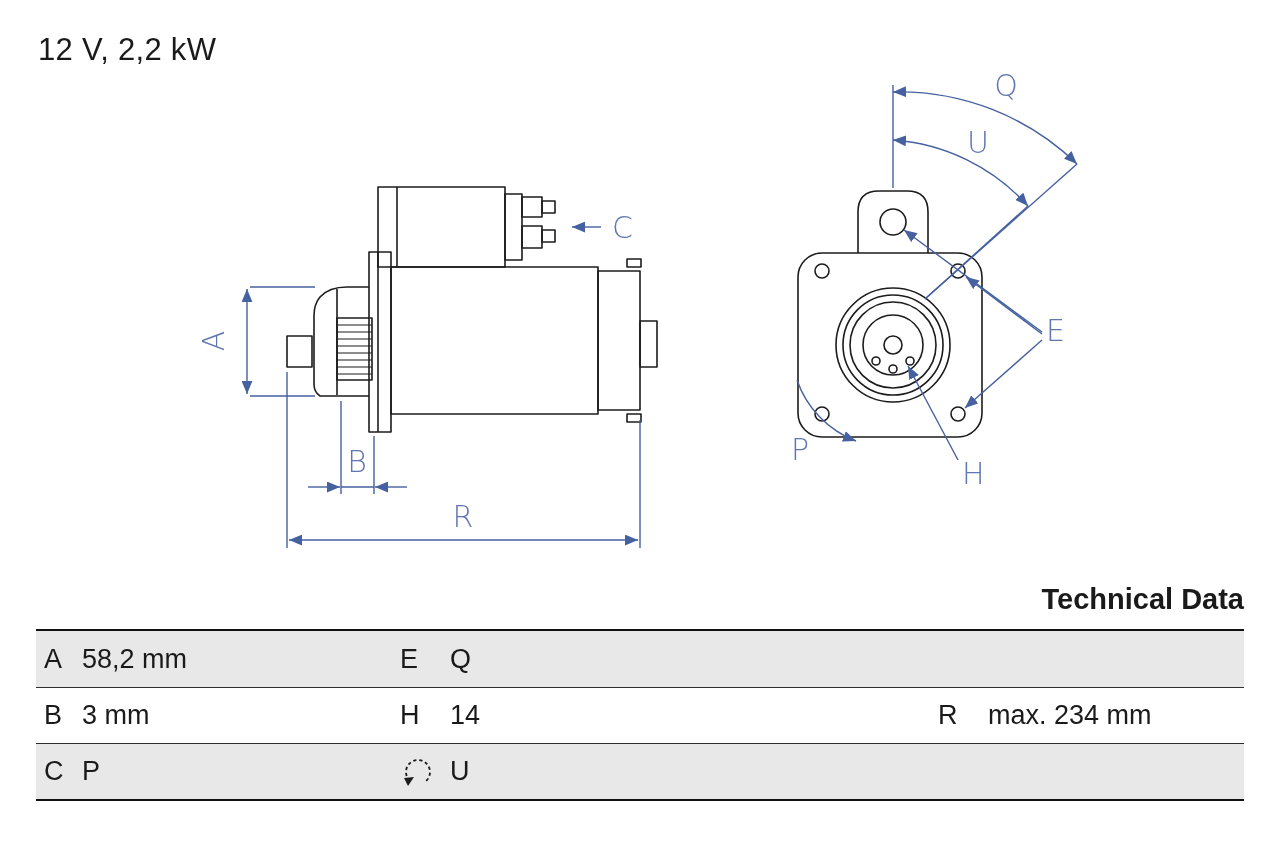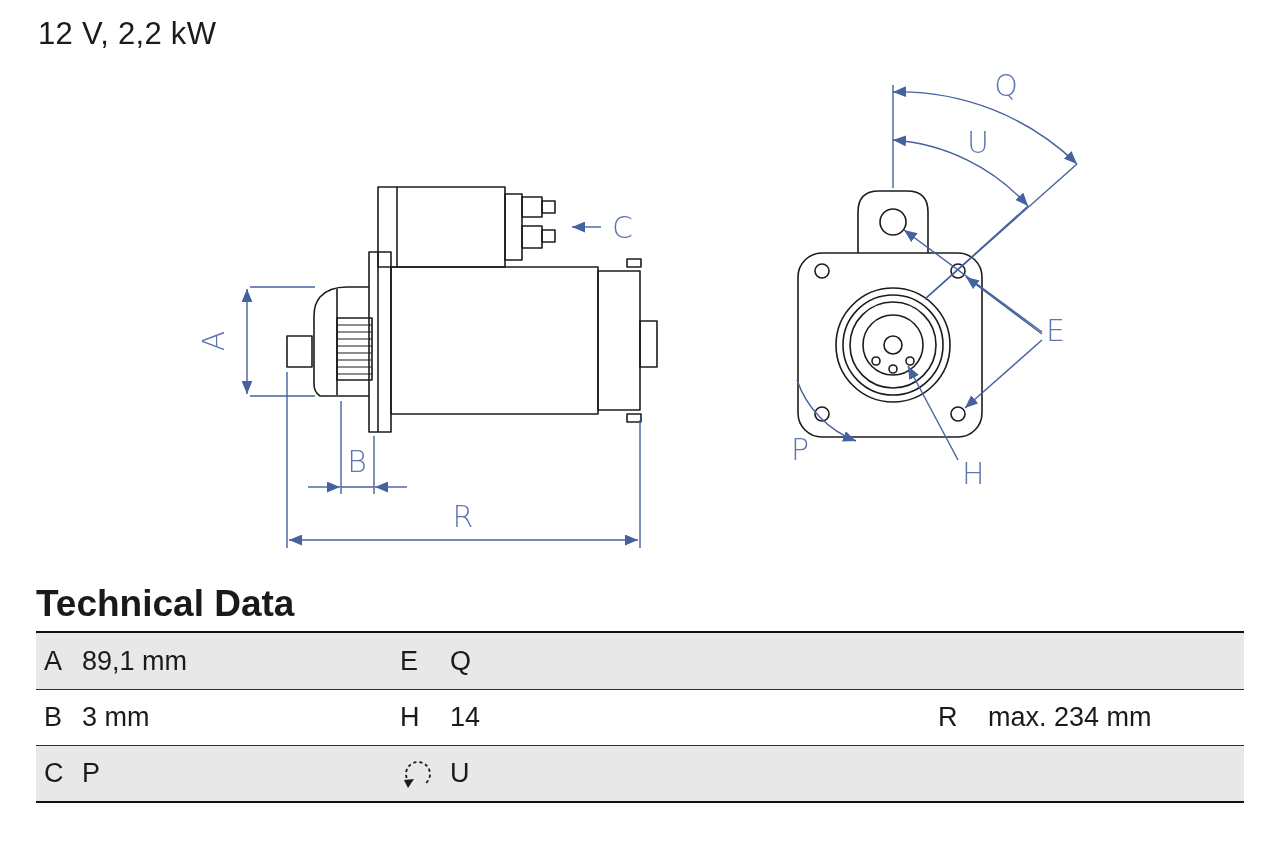--- a/index.html
+++ b/index.html
@@ -4,26 +4,26 @@
 <style>
   * { margin:0; padding:0; box-sizing:border-box; }
   html,body { background:#ffffff; }
   body {
     width:1280px; height:853px;
     position:relative; overflow:hidden;
     font-family:"Liberation Sans", sans-serif;
     color:#1a1a1a;
   }
   .spec-title {
-    position:absolute; left:38px; top:16px;
+    position:absolute; left:38px; top:32px;
     font-size:31px; font-weight:500; letter-spacing:.3px;
   }
   svg.drawing { position:absolute; left:0; top:0; }
   .tech { position:absolute; left:36px; top:583px; width:1208px; }
-  .tech-title { font-size:37px; font-weight:700; margin-bottom:6px; }
+  .tech-title { font-size:29px; font-weight:700; margin-bottom:13px;text-align:right; }
   .table { border-top:2px solid #111; border-bottom:2px solid #111; }
   .row {
     display:grid;
     grid-template-columns:38px 318px 50px 488px 50px 1fr;
     height:56px; align-items:center; font-size:27px;
   }
   .row + .row { border-top:1px solid #2e2e2e; }
   .row.gray { background:#e8e8e8; }
   .cell { padding-left:8px; white-space:nowrap; }
   .icon-cell { display:flex; align-items:center; }
@@ -132,21 +132,21 @@
     <text x="962" y="484">H</text>
   </g>
 </svg>
 
 <div class="tech">
   <div class="tech-title">Technical Data</div>
   <div class="table">
 
     <div class="row gray">
       <div class="cell">A</div>
-      <div class="cell">89,1 mm</div>
+      <div class="cell">58,2 mm</div>
       <div class="cell">E</div>
       <div class="cell">Q</div>
     </div>
 
     <div class="row">
       <div class="cell">B</div>
       <div class="cell">3 mm</div>
       <div class="cell">H</div>
       <div class="cell">14</div>
       <div class="cell">R</div>

